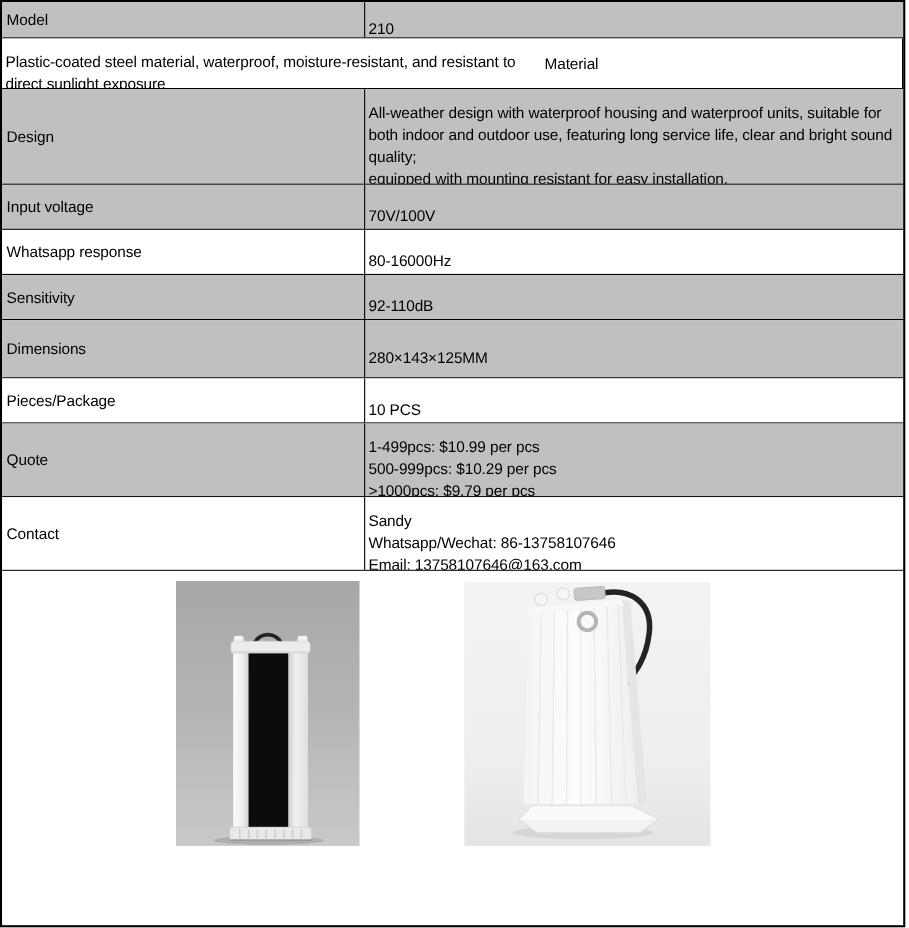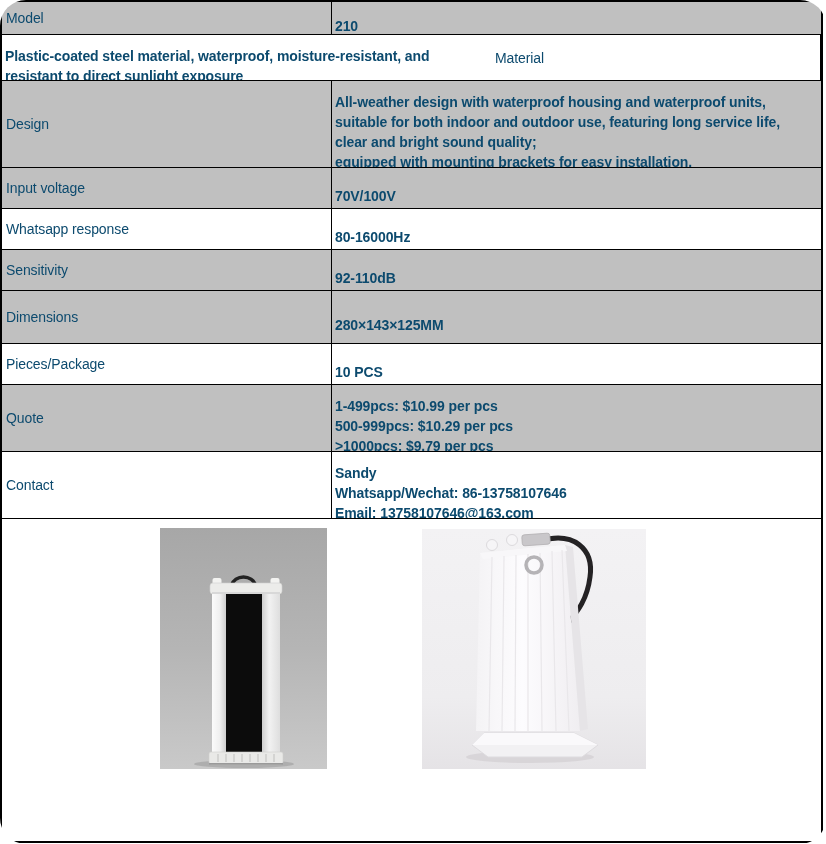--- a/index.html
+++ b/index.html
@@ -1,36 +1,36 @@
 <!DOCTYPE html>
 <html><head>
 <meta charset="utf-8">
 <style>
   html,body{margin:0;padding:0;background:#ffffff;}
   .page{
     position:relative;width:826px;height:844px;background:#ffffff;overflow:hidden;
-    font-family:"Liberation Sans","DejaVu Sans",sans-serif;color:#0c4a6e;border-radius:26px;
+    font-family:"Liberation Sans","DejaVu Sans",sans-serif;color:#000000;
   }
   .spec-table{
     position:absolute;left:0;top:0;width:823px;height:843px;
     border:2px solid #000;box-sizing:border-box;background:#fff;
     display:flex;flex-direction:column;
   }
   .row{
     display:flex;flex-direction:row;border-bottom:1px solid #000;box-sizing:border-box;
     flex:0 0 auto;
   }
   .row.shaded{background:#c0c0c0;}
   .row.plain{background:#ffffff;}
   .cell{
     display:flex;align-items:center;box-sizing:border-box;
     font-size:14px;line-height:20px;letter-spacing:-0.1px;
   }
   .cell.label{width:330px;border-right:1px solid #000;padding:2px 6px 2px 4px;flex:0 0 330px;}
-  .cell.value{flex:1 1 auto;padding:18px 6px 2px 3px;white-space:pre-line;overflow:hidden;font-weight:bold;}
+  .cell.value{flex:1 1 auto;padding:18px 6px 2px 3px;white-space:pre-line;overflow:hidden;}
   .r0{height:33px}.r1{height:46px}.r2{height:87px}.r3{height:41px}
   .r4{height:41px}.r5{height:41px}.r6{height:41px}.r7{height:42px}
   .r8{height:53px}.r9{height:41px}.r10{height:67px}.r11{height:67px}
   .images-row{
     flex:1 1 auto;border-bottom:none;position:relative;background:#fff;display:block;
   }
   .photo{position:absolute;margin:0;padding:0;}
   .photo svg{display:block;}
   .photo-left{left:158px;top:9px;width:167px;height:241px;}
   .photo-right{left:420px;top:10px;width:224px;height:240px;}
@@ -47,21 +47,21 @@
     </div>
 
     <div class="row plain r1">
       <div class="cell value">Plastic-coated steel material, waterproof, moisture-resistant, and resistant to direct sunlight exposure</div>
       <div class="cell label">Material</div>
     </div>
 
     <div class="row shaded r2">
       <div class="cell label">Design</div>
       <div class="cell value">All-weather design with waterproof housing and waterproof units, suitable for both indoor and outdoor use, featuring long service life, clear and bright sound quality;
-equipped with mounting brackets for easy installation.</div>
+equipped with mounting resistant for easy installation.</div>
     </div>
 
 
     <div class="row shaded r4">
       <div class="cell label">Input voltage</div>
       <div class="cell value">70V/100V</div>
     </div>
 
     <div class="row plain r5">
       <div class="cell label">Whatsapp response</div>

